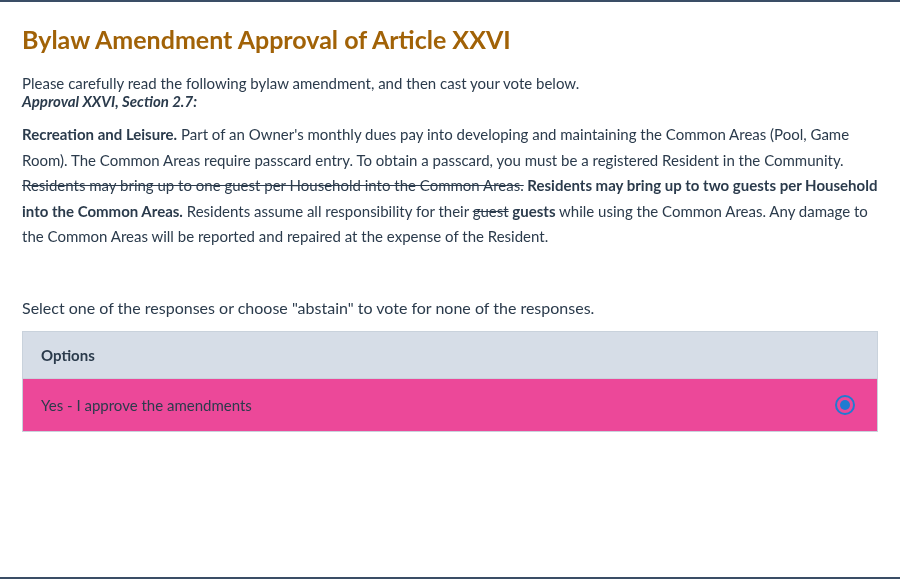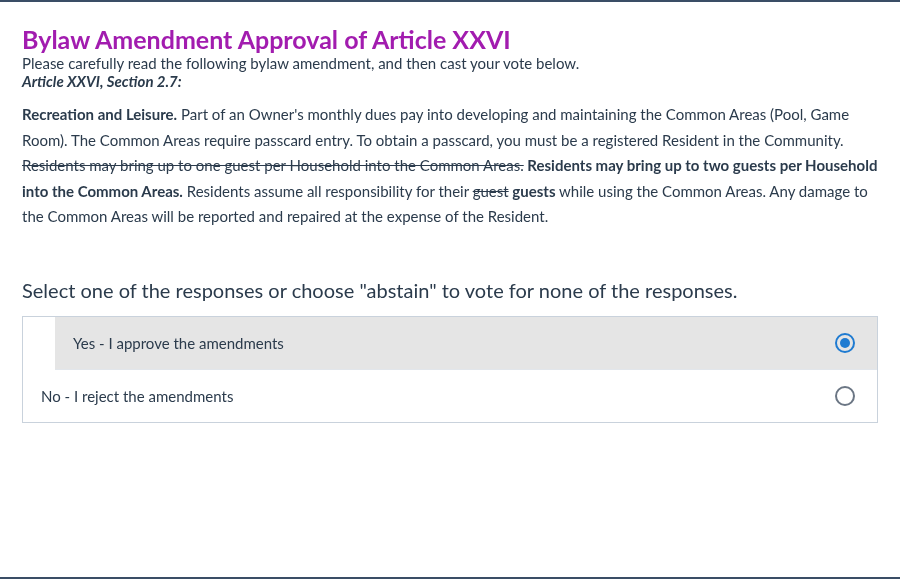--- a/index.html
+++ b/index.html
@@ -17,21 +17,22 @@
     }
     .container {
       border-top: 2px solid #3a4e66;
       border-bottom: 2px solid #3a4e66;
       padding: 22px 22px 0 22px;
       height: 579px;
     }
     h1 {
       font-size: 25px;
       font-weight: 700;
-      color: #a21caf;
+      color: #a16207;
+      margin-bottom: 20px;
     }
     .intro {
       font-size: 15px;
       color: #2b3b4c;
     }
     .article-title {
       font-size: 15px;
       font-weight: 700;
       font-style: italic;
       margin-bottom: 12px;
@@ -41,21 +42,21 @@
       line-height: 1.7;
       margin-bottom: 30px;
     }
     .article-body strong {
       font-weight: 700;
     }
     .article-body s {
       text-decoration: line-through;
     }
     .select-hint {
-      font-size: 20px;
+      font-size: 16px;
       margin-bottom: 14px;
       margin-top: 48px;
     }
     .options-table {
       border: 1px solid #c9d2dc;
       width: 100%;
     }
     .options-header {
       background: #d6dde7;
       padding: 14px 18px;
@@ -70,22 +71,21 @@
       padding: 16px 22px 16px 18px;
       font-size: 15px;
       border-bottom: 1px solid #e2e6eb;
       cursor: pointer;
       background: #ffffff;
     }
     .option-row:last-child {
       border-bottom: none;
     }
     .option-row.selected {
-      background: #e5e5e5;
-      margin-left: 32px;
+      background: #ec4899;
     }
     .radio {
       width: 20px;
       height: 20px;
       border: 2px solid #6b7684;
       border-radius: 50%;
       display: flex;
       align-items: center;
       justify-content: center;
       flex-shrink: 0;
@@ -102,34 +102,31 @@
       border-radius: 50%;
     }
   </style>
 </head>
 <body>
 
 <div class="container">
   <h1>Bylaw Amendment Approval of Article XXVI</h1>
   <p class="intro">Please carefully read the following bylaw amendment, and then cast your vote below.</p>
 
-  <p class="article-title">Article XXVI, Section 2.7:</p>
+  <p class="article-title">Approval XXVI, Section 2.7:</p>
 
   <p class="article-body">
     <strong>Recreation and Leisure.</strong><span> Part of an Owner's monthly dues pay into developing and maintaining the Common Areas (Pool, Game Room). The Common Areas require passcard entry. To obtain a passcard, you must be a registered Resident in the Community. </span><s>Residents may bring up to one guest per Household into the Common Areas.</s><strong> Residents may bring up to two guests per Household into the Common Areas.</strong><span> Residents assume all responsibility for their </span><s>guest</s><strong> guests</strong><span> while using the Common Areas. Any damage to the Common Areas will be reported and repaired at the expense of the Resident.</span>
   </p>
 
   <p class="select-hint">Select one of the responses or choose "abstain" to vote for none of the responses.</p>
 
   <div class="options-table">
+    <div class="options-header">Options</div>
 
     <div class="option-row selected">
       <span>Yes - I approve the amendments</span>
       <span class="radio"></span>
     </div>
 
-    <div class="option-row">
-      <span>No - I reject the amendments</span>
-      <span class="radio"></span>
-    </div>
 
   </div>
 </div>
 
 </body></html>

